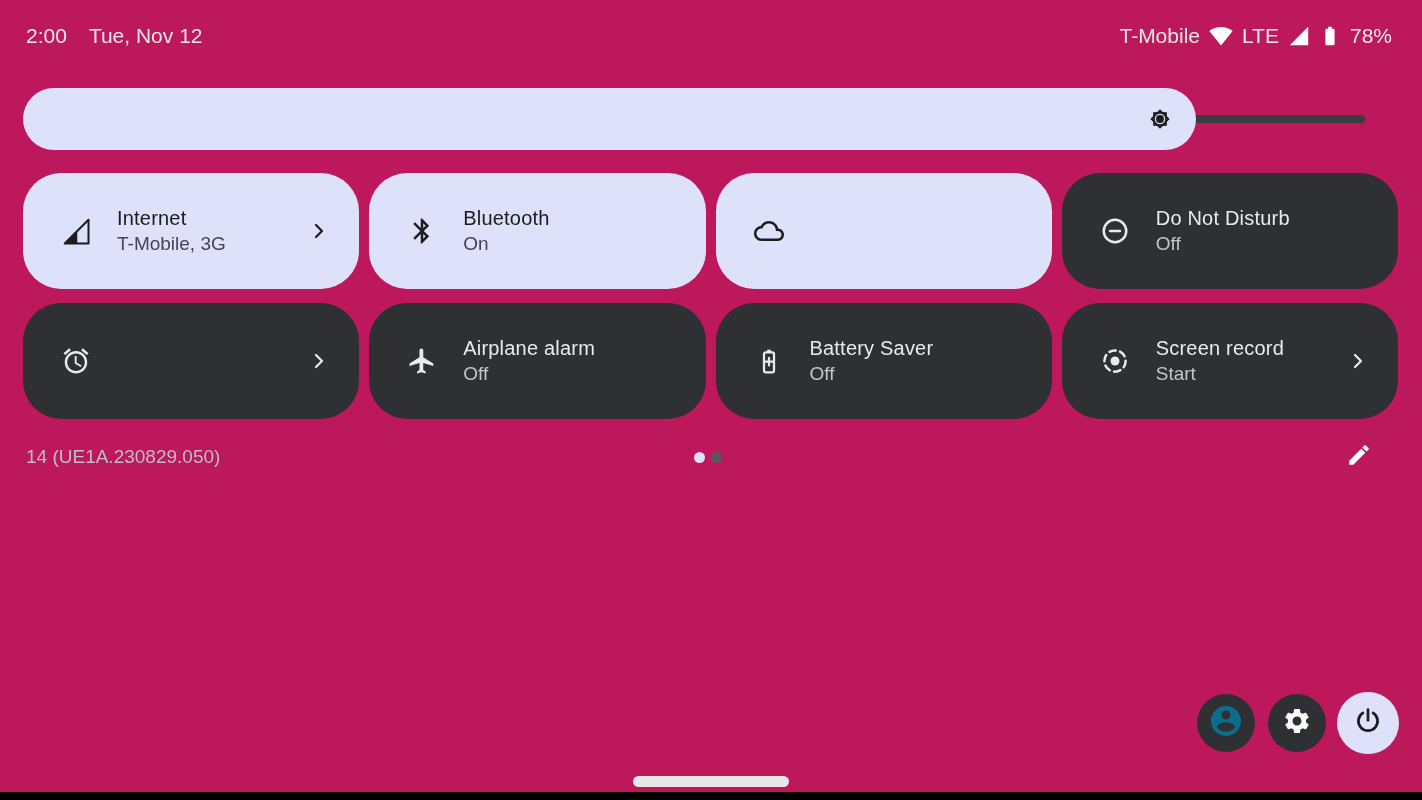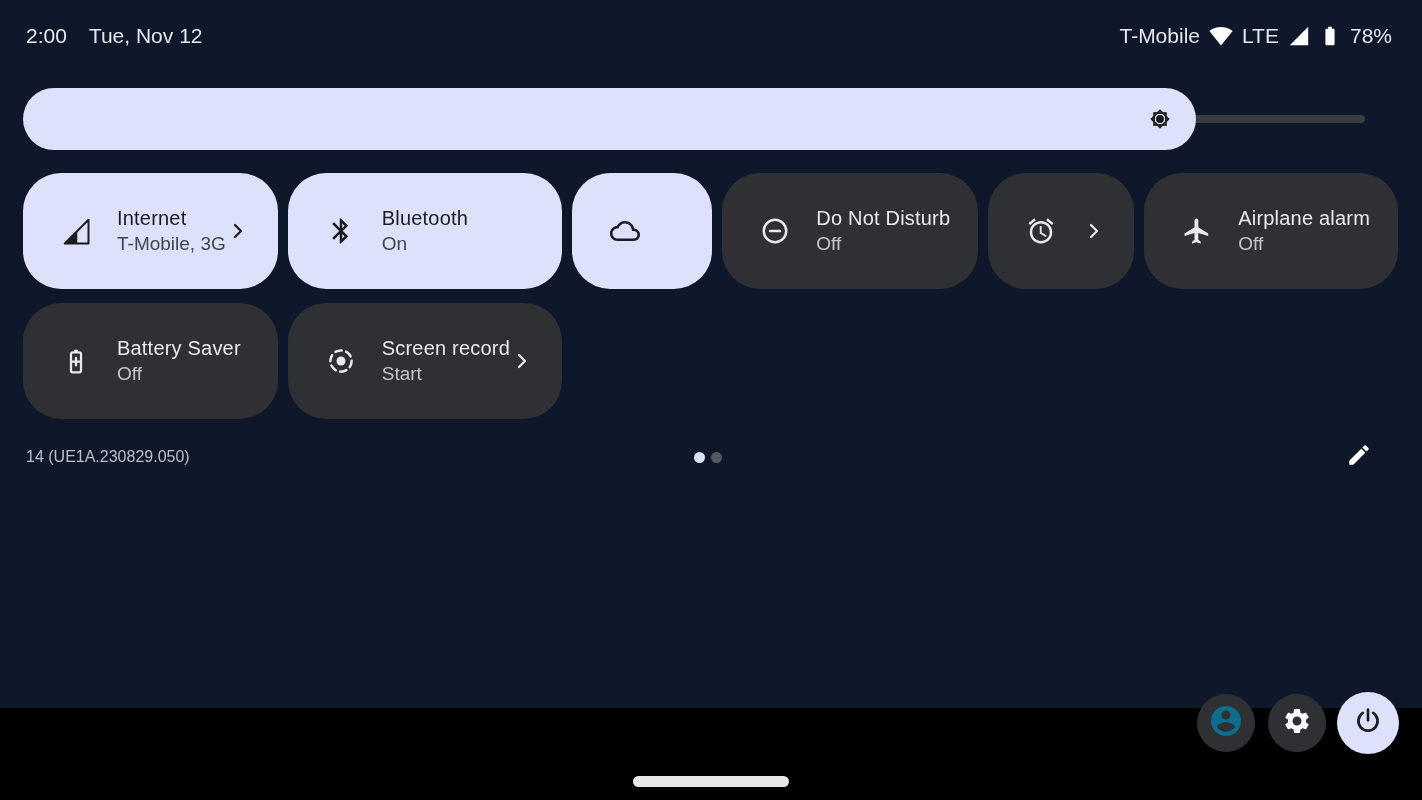--- a/index.html
+++ b/index.html
@@ -1,55 +1,55 @@
 <!DOCTYPE html>
 <html><head>
 <meta charset="utf-8">
 <style>
   * { margin:0; padding:0; box-sizing:border-box; }
   html,body { width:1422px; height:800px; background:#000; overflow:hidden;
     font-family:"Liberation Sans", sans-serif; }
-  .screen { position:relative; width:1422px; height:708px; background:#0f172a; }
+  .screen { position:relative; width:1422px; height:792px; background:#be185d; }
 
   
   .statusbar { position:absolute; top:20px; left:26px; right:30px; height:32px;
     display:flex; justify-content:space-between; align-items:center; color:#e6e7e9; }
   .sb-left { display:flex; align-items:center; gap:22px; font-size:21px; font-weight:500; }
   .sb-right { display:flex; align-items:center; gap:9px; font-size:21px; font-weight:500; }
   .sb-icon { display:inline-flex; align-items:center; }
   .sb-icon svg { display:block; }
 
   
   .brightness { position:absolute; left:23px; top:88px; width:1342px; height:62px; }
   .b-track { position:absolute; left:0; right:0; top:27px; height:8px; border-radius:4px; background:#3a3b3e; }
   .b-fill { position:absolute; left:0; top:0; height:62px; border-radius:31px; background:#dde1f9; }
   .b-icon { position:absolute; right:22px; top:17px; width:28px; height:28px; color:#1b1c1e; }
 
   
   .tiles { position:absolute; left:23px; top:173px; width:1375px;
-    display:grid; grid-template-columns:repeat(6,1fr); column-gap:10px; row-gap:14px;
+    display:grid; grid-template-columns:repeat(4,1fr); column-gap:10px; row-gap:14px;
     grid-auto-rows:116px; }
   .tile { display:flex; align-items:center; border-radius:38px; padding:0 28px 0 38px; cursor:default; }
   .tile.light { background:#dde1f9; color:#1a1c1e; }
   .tile.dark  { background:#2e3033; color:#e9eaec; }
   .t-icon { width:30px; height:30px; margin-right:26px; flex:none; display:flex; align-items:center; justify-content:center; }
   .t-icon svg { display:block; width:100%; height:100%; }
   .t-text { display:flex; flex-direction:column; gap:3px; min-width:0; }
   .t-title { font-size:20px; font-weight:500; letter-spacing:.2px; white-space:nowrap; }
   .t-sub { font-size:19px; white-space:nowrap; }
   .tile.light .t-sub { color:#41464f; }
   .tile.dark  .t-sub { color:#c3c5c9; }
   .t-chevron { margin-left:auto; width:24px; height:24px; flex:none; }
   .tile.light .t-chevron { color:#1a1c1e; }
   .tile.dark  .t-chevron { color:#e9eaec; }
 
   
   .footer { position:absolute; left:26px; right:32px; top:442px; height:30px;
     display:flex; align-items:center; }
-  .build { font-size:16px; color:#bdbfc4; }
+  .build { font-size:19px; color:#bdbfc4; }
   .dots { position:absolute; left:50%; transform:translateX(-50%); display:flex; gap:6px; }
   .dot { width:11px; height:11px; border-radius:50%; }
   .dot.active { background:#dde1f9; }
   .dot.inactive { background:#55585f; }
   .edit-btn { position:absolute; right:14px; top:0; width:30px; height:30px; color:#fdfdfd; }
   .edit-btn svg { width:26px; height:26px; }
 
   
   .fab { position:absolute; border-radius:50%; display:flex; align-items:center; justify-content:center; }
   .user-btn { left:1197px; top:694px; width:58px; height:58px; background:#2e3033; }

